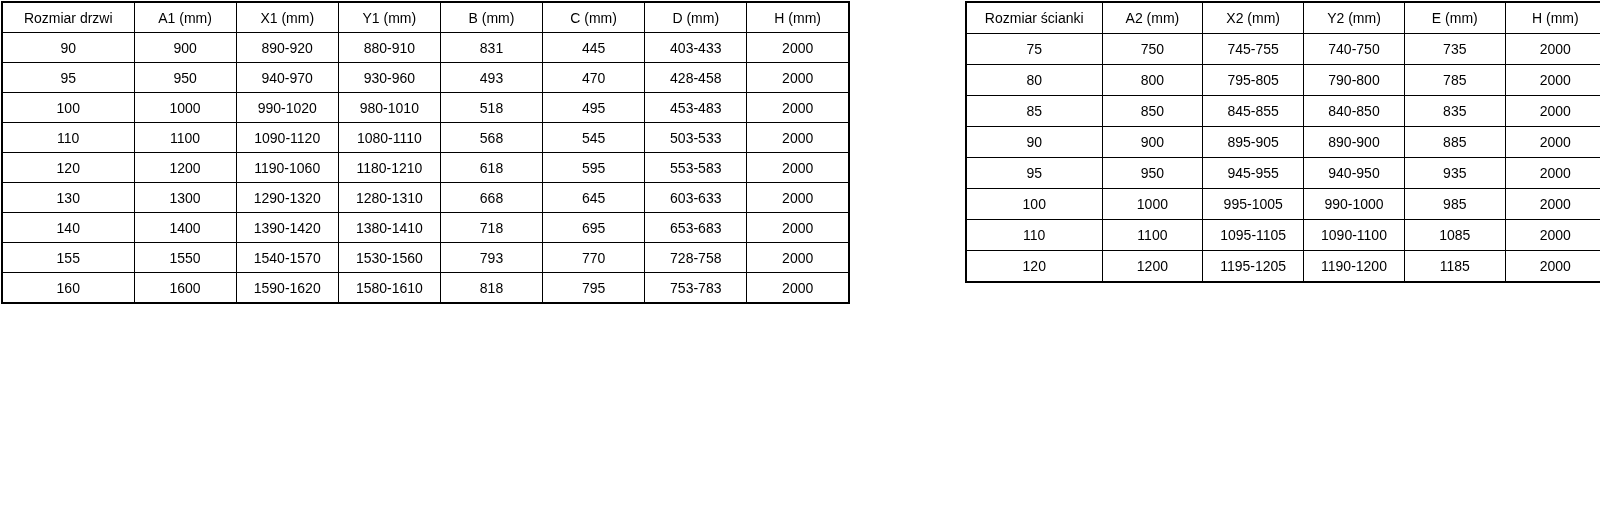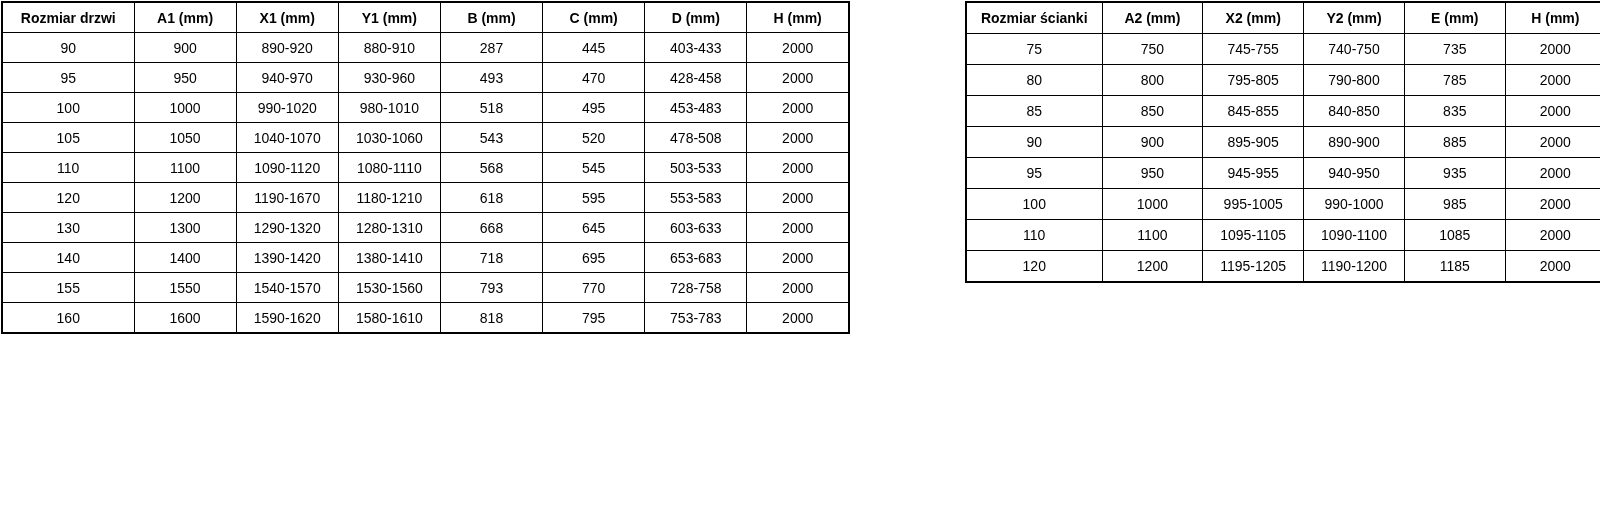--- a/index.html
+++ b/index.html
@@ -26,21 +26,21 @@
   .spec-table td {
     border: 1px solid #000000;
     text-align: center;
     vertical-align: middle;
     font-size: 14px;
     padding: 0 2px;
     overflow: hidden;
     white-space: nowrap;
   }
   .spec-table th {
-    font-weight: bold;
+    font-weight: normal;
   }
   .spec-table td {
     font-weight: normal;
   }
   #door-table {
     left: 1px;
     width: 849px;
   }
   #door-table th, #door-table td {
     height: 29px;
@@ -81,21 +81,21 @@
         <th>D (mm)</th>
         <th>H (mm)</th>
       </tr>
   </thead>
   <tbody>
       <tr>
         <td>90</td>
         <td>900</td>
         <td>890-920</td>
         <td>880-910</td>
-        <td>287</td>
+        <td>831</td>
         <td>445</td>
         <td>403-433</td>
         <td>2000</td>
       </tr>
       <tr>
         <td>95</td>
         <td>950</td>
         <td>940-970</td>
         <td>930-960</td>
         <td>493</td>
@@ -107,43 +107,33 @@
         <td>100</td>
         <td>1000</td>
         <td>990-1020</td>
         <td>980-1010</td>
         <td>518</td>
         <td>495</td>
         <td>453-483</td>
         <td>2000</td>
       </tr>
       <tr>
-        <td>105</td>
-        <td>1050</td>
-        <td>1040-1070</td>
-        <td>1030-1060</td>
-        <td>543</td>
-        <td>520</td>
-        <td>478-508</td>
-        <td>2000</td>
-      </tr>
-      <tr>
         <td>110</td>
         <td>1100</td>
         <td>1090-1120</td>
         <td>1080-1110</td>
         <td>568</td>
         <td>545</td>
         <td>503-533</td>
         <td>2000</td>
       </tr>
       <tr>
         <td>120</td>
         <td>1200</td>
-        <td>1190-1670</td>
+        <td>1190-1060</td>
         <td>1180-1210</td>
         <td>618</td>
         <td>595</td>
         <td>553-583</td>
         <td>2000</td>
       </tr>
       <tr>
         <td>130</td>
         <td>1300</td>
         <td>1290-1320</td>

